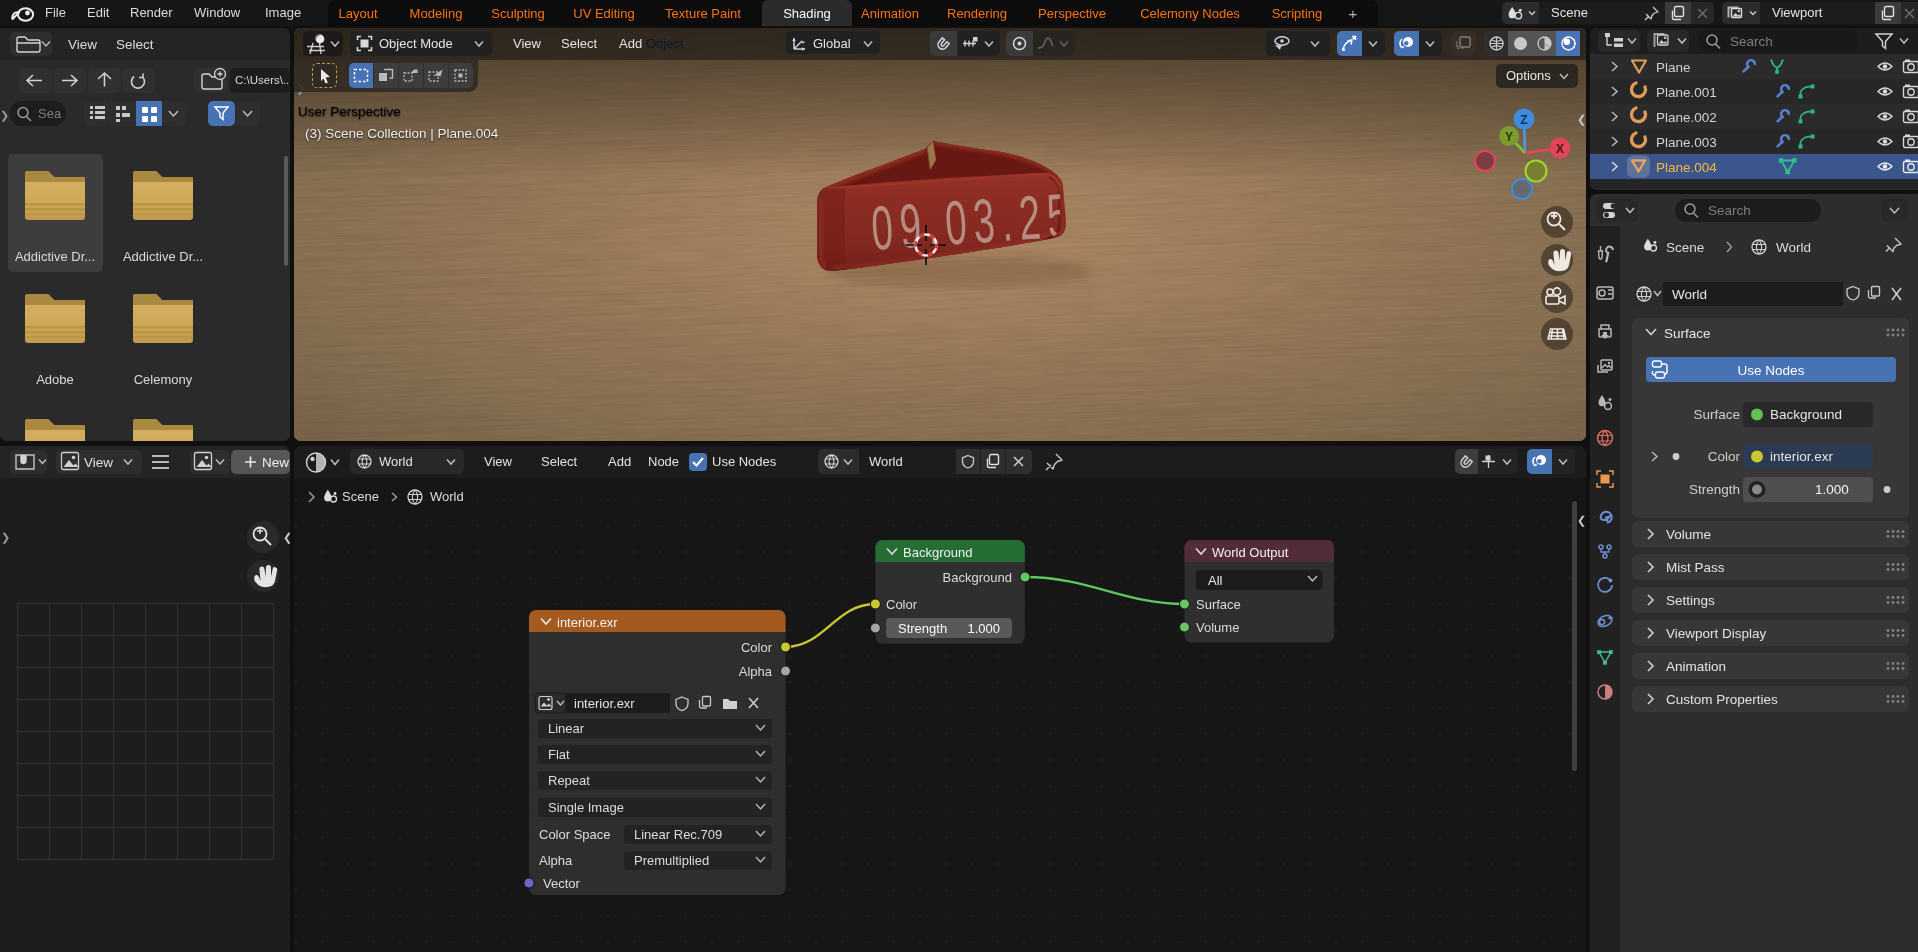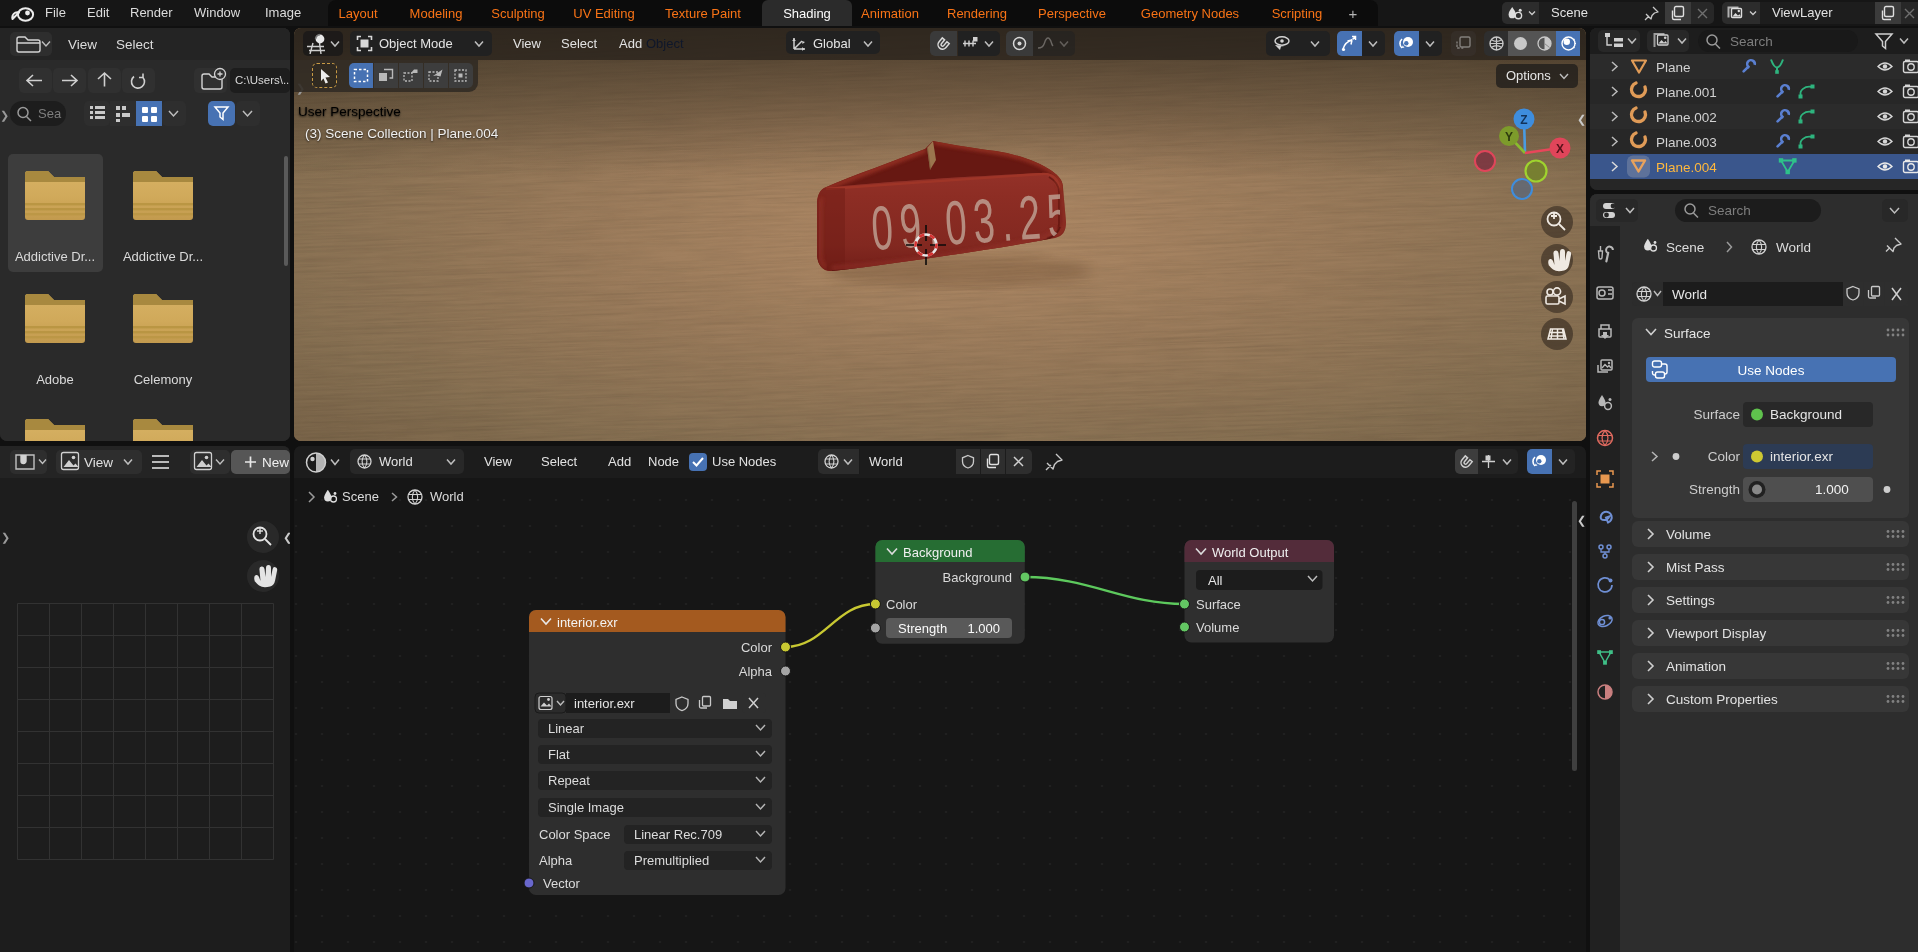--- a/index.html
+++ b/index.html
@@ -40,21 +40,21 @@
     <div id="tabs" style="width:1050px"></div>
     <div class="tab" style="left:330px;width:56px">Layout</div>
     <div class="tab" style="left:398px;width:76px">Modeling</div>
     <div class="tab" style="left:483px;width:70px">Sculpting</div>
     <div class="tab" style="left:566px;width:76px">UV Editing</div>
     <div class="tab" style="left:655px;width:96px">Texture Paint</div>
     <div class="tab active" style="left:762px;width:90px">Shading</div>
     <div class="tab" style="left:852px;width:76px">Animation</div>
     <div class="tab" style="left:938px;width:78px">Rendering</div>
     <div class="tab" style="left:1026px;width:92px">Perspective</div>
-    <div class="tab" style="left:1130px;width:120px">Geometry Nodes</div>
+    <div class="tab" style="left:1130px;width:120px">Celemony Nodes</div>
     <div class="tab" style="left:1264px;width:66px">Scripting</div>
     <div class="tab" style="left:1340px;width:26px;font-size:15px;color:#b5b5b5">+</div>
 
     <div class="abs" style="left:1502px;top:2px;width:212px;height:22px;background:#1d1d1d;border-radius:5px">
       <div class="abs" style="left:0;top:0;width:37px;height:22px;background:#2c2c2c;border-radius:5px 0 0 5px">
         <svg class="abs" style="left:5px;top:3px" width="17" height="16" viewBox="0 0 17 16">
           <path d="M5.2,2 C7.4,5 8.8,7.4 8.8,9.4 A3.6,3.9 0 0 1 1.6,9.4 C1.6,7.4 3,5 5.2,2 Z" fill="#ddd"></path>
           <circle cx="11.4" cy="10.6" r="3.2" fill="none" stroke="#ddd" stroke-width="1.4"></circle>
           <circle cx="13.2" cy="5.2" r="1.5" fill="#ddd"></circle>
         </svg>
@@ -84,21 +84,21 @@
         <svg class="abs" style="left:4px;top:3px" width="18" height="16" viewBox="0 0 18 16">
           <path d="M3.5,3.5 v9 h-2 v-11 h11 v2 z" fill="#ddd" opacity="0.75"></path>
           <rect x="5.5" y="3.5" width="10" height="9" rx="1" fill="none" stroke="#ddd" stroke-width="1.4"></rect>
           <circle cx="12.8" cy="6" r="1.2" fill="#ddd"></circle>
             <path d="M6.5,11.5 L9.5,8 L12,10.5 L13.5,9.2 L15,11.5 Z" fill="#ddd"></path>
         </svg>
         <svg class="abs" style="left:27px;top:8px" width="8" height="6" viewBox="0 0 8 6">
             <path d="M1,1.5 L4,4.5 L7,1.5" stroke="#ccc" stroke-width="1.3" fill="none"></path>
           </svg>
       </div>
-      <div class="abs" style="left:50px;top:0;line-height:22px;font-size:13px;color:#e2e2e2">ViewLayer</div>
+      <div class="abs" style="left:50px;top:0;line-height:22px;font-size:13px;color:#e2e2e2">Viewport</div>
       <div class="abs" style="left:153px;top:0;width:26px;height:22px;background:#3b3b3b">
         <svg class="abs" style="left:5px;top:3px" width="16" height="16" viewBox="0 0 16 16">
             <rect x="4.5" y="1.5" width="9" height="10" rx="1.5" fill="none" stroke="#e0e0e0" stroke-width="1.4"></rect>
             <path d="M2.5,5.5 v7.5 a1.5,1.5 0 0 0 1.5,1.5 h7" fill="none" stroke="#e0e0e0" stroke-width="1.4"></path>
           </svg>
       </div>
       <div class="abs" style="left:179px;top:0;width:17px;height:22px;background:#272727">
         <svg class="abs" style="left:3px;top:6px" width="11" height="11" viewBox="0 0 11 11">
             <path d="M1,1 L10,10 M10,1 L1,10" stroke="#6f6f6f" stroke-width="1.4"></path>
           </svg>

